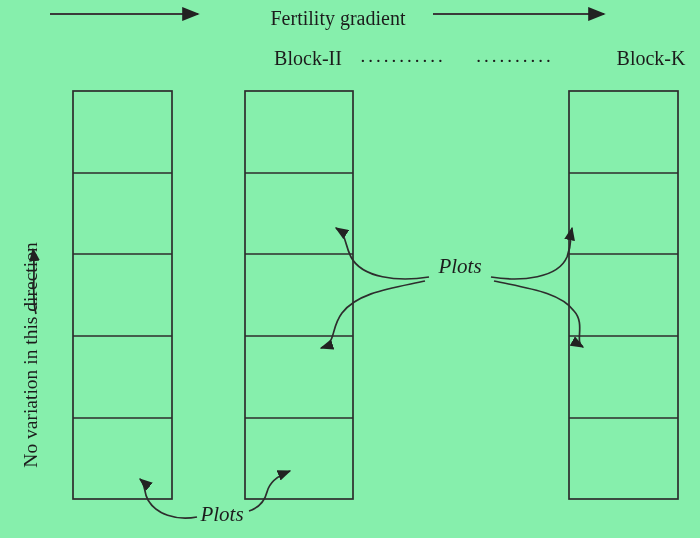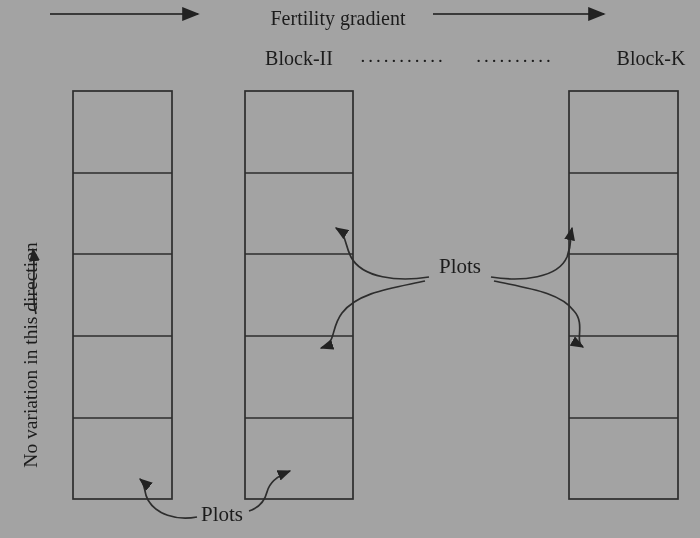--- a/index.html
+++ b/index.html
@@ -1,34 +1,34 @@
 <!DOCTYPE html>
 <html><head>
 <meta charset="utf-8">
 <style>
   html,body{margin:0;padding:0;background:#ffffff;}
   .stage{
-    position:relative;width:700px;height:538px;background:#a3a3a3;overflow:hidden;
+    position:relative;width:700px;height:538px;background:#86efac;overflow:hidden;
     font-family:"Liberation Serif","DejaVu Serif",serif;color:#1c1c1c;
   }
   .stage svg{position:absolute;left:0;top:0;z-index:2;pointer-events:none;}
   .lbl{position:absolute;z-index:1;white-space:nowrap;text-align:center;
        font-size:20px;line-height:24px;color:#1c1c1c;}
   .lbl-fert{left:248px;top:6px;width:180px;}
   .lbl-b1{left:66px;top:46px;width:120px;}
-  .lbl-b2{left:239px;top:46px;width:120px;}
+  .lbl-b2{left:248px;top:46px;width:120px;}
   .lbl-bk{left:588px;top:46px;width:126px;}
   .lbl-dots{letter-spacing:3px;font-size:19px;}
   .lbl-dots1{left:343px;top:44px;width:120px;}
   .lbl-dots2{left:457px;top:44px;width:116px;}
   .lbl-novar{
     left:-107px;top:341px;width:280px;height:28px;font-size:19.5px;
     transform:rotate(-90deg);
   }
-  .lbl-plots{font-size:21px;}
+  .lbl-plots{font-size:21px;font-style:italic;}
   .lbl-plots-mid{left:400px;top:254px;width:120px;}
   .lbl-plots-bot{left:162px;top:502px;width:120px;}
 </style>
 </head>
 <body>
 
 <div class="stage">
 
   <div class="lbl lbl-fert">Fertility gradient</div>
 

